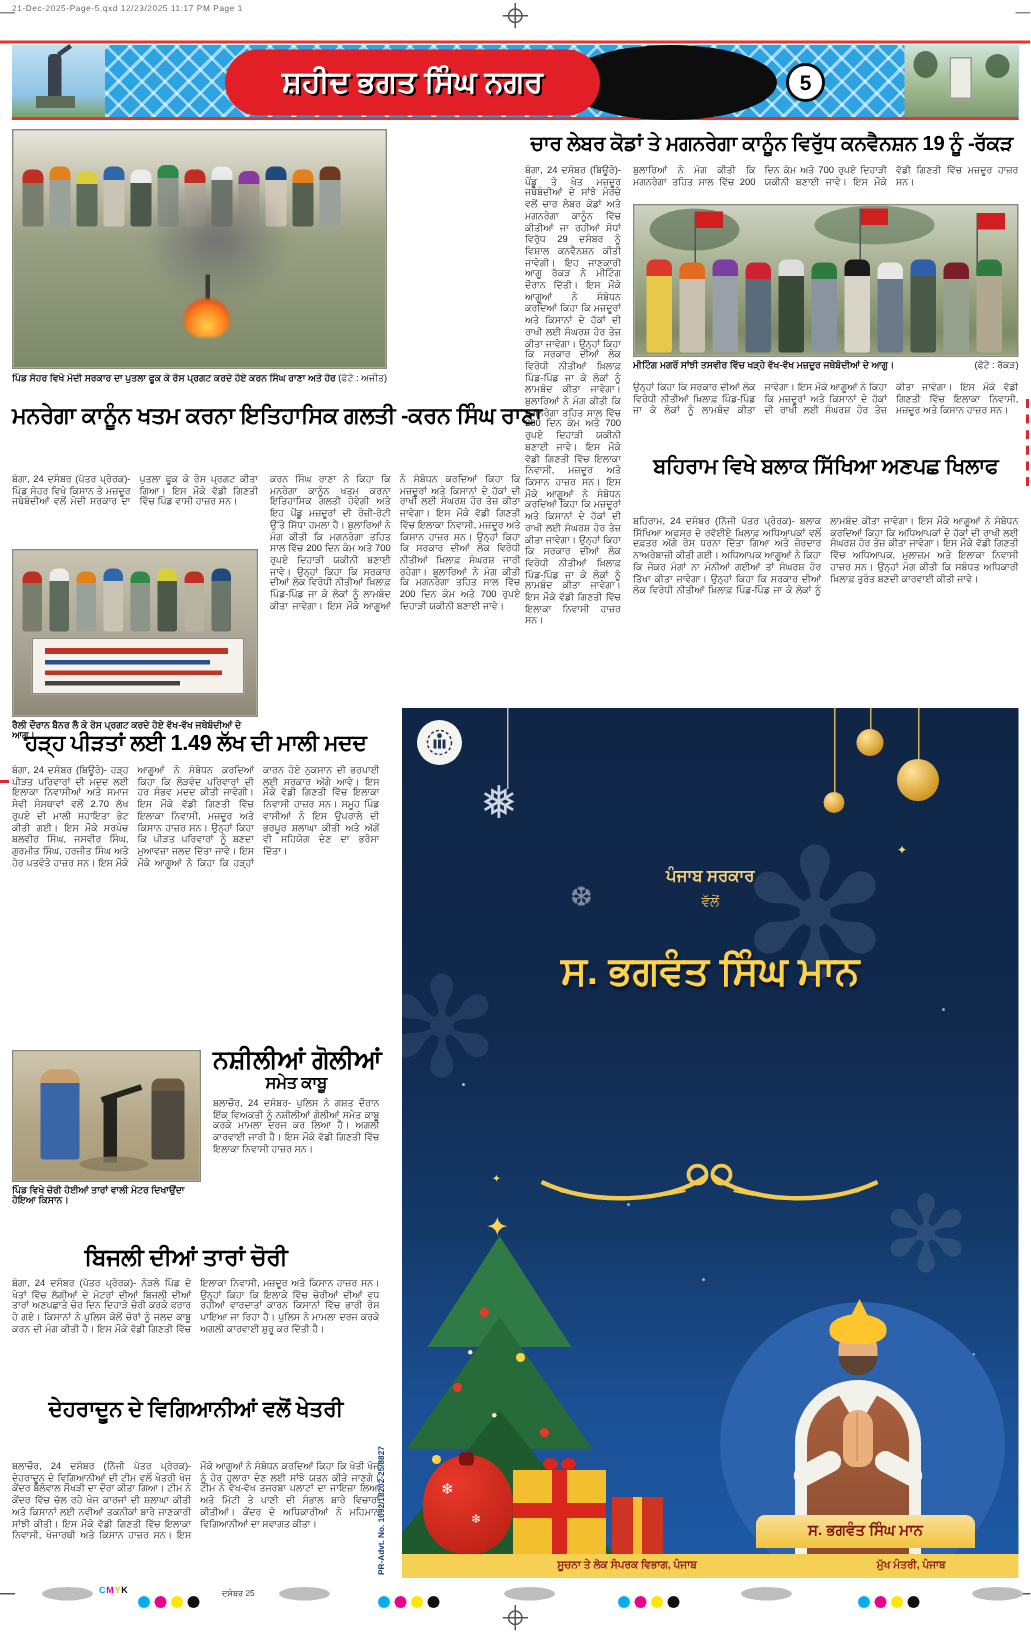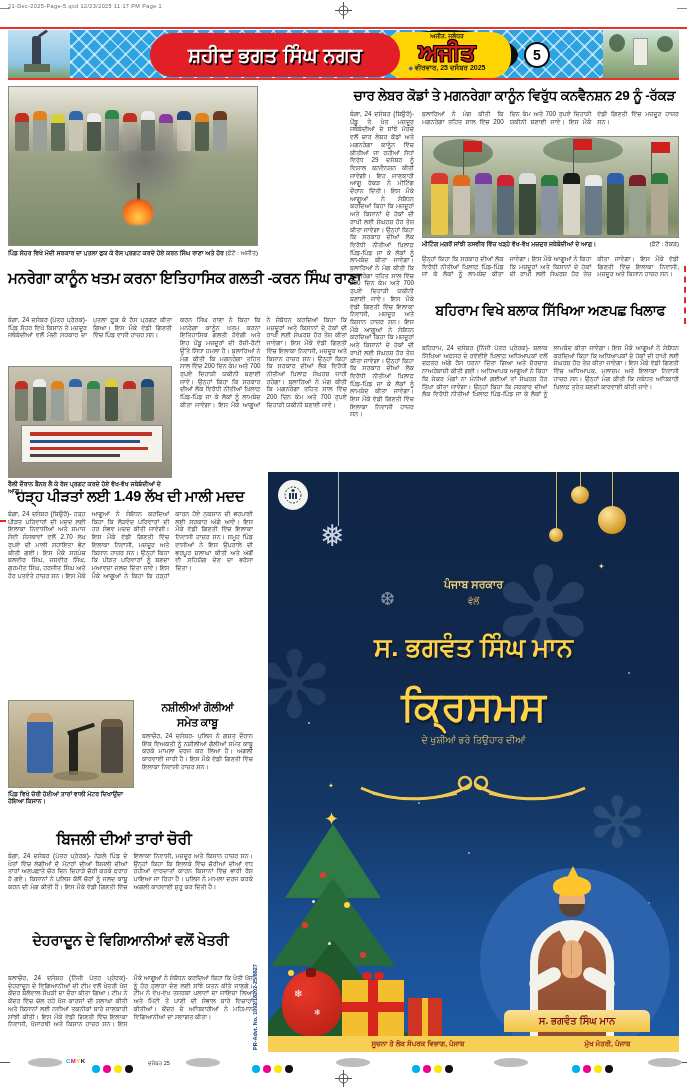--- a/index.html
+++ b/index.html
@@ -52,26 +52,20 @@
       <span class="a" style="left:24px;top:6px;width:9px;height:30px;background:#39424e;border-radius:3px 3px 0 0;"></span>
       <span class="a" style="left:30px;top:2px;width:10px;height:3px;background:#39424e;transform:rotate(-35deg);"></span>
       <span class="a" style="left:16px;top:34px;width:26px;height:8px;background:#5d6b58;"></span>
     </div>
     <div class="a" style="left:595px;top:0;width:76px;height:48px;background:linear-gradient(180deg,#cfe4da,#9fb98f 60%,#7e9a72);">
       <span class="a" style="left:30px;top:8px;width:13px;height:26px;background:#ececе4;background:#ecece4;border:1px solid #9a9a90;"></span>
       <span class="a" style="left:6px;top:4px;width:16px;height:18px;background:#3f5a3c;border-radius:50%;opacity:.8;"></span>
       <span class="a" style="left:54px;top:6px;width:16px;height:16px;background:#3f5a3c;border-radius:50%;opacity:.8;"></span>
     </div>
     <div class="a" style="left:368px;top:0;width:142px;height:50px;background:#0d0d0d;border-radius:50% / 50%;"></div>
-    <div class="a" style="left:375px;top:2px;width:128px;height:46px;background:#ffd400;border-radius:20px;">
-      <div style="text-align:center;font-size:6px;font-weight:bold;color:#111;padding-top:1px;">ਅਜੀਤ, ਜਲੰਧਰ</div>
-      <div style="text-align:center;font-size:23px;line-height:24px;font-weight:bold;color:#d6181f;
-                  text-shadow:1px 1px 0 #000,-1px 1px 0 #000,1px -1px 0 #000,-1px -1px 0 #000;">ਅਜੀਤ</div>
-      <div style="text-align:center;font-size:7px;font-weight:bold;color:#111;"><span style="color:#1f6fbf;font-size:6px;">◆ </span><span>ਵੀਰਵਾਰ, 25 ਦਸੰਬਰ 2025</span></div>
-    </div>
     <div class="a" style="left:142px;top:3px;width:250px;height:44px;background:#e21e26;border-radius:22px;
                 display:flex;align-items:center;justify-content:center;">
       <span style="font-size:20px;font-weight:bold;color:#fff;white-space:nowrap;
                    text-shadow:1.5px 1.5px 0 #000;">ਸ਼ਹੀਦ ਭਗਤ ਸਿੰਘ ਨਗਰ</span>
     </div>
     <div class="a" style="left:516px;top:12px;width:26px;height:26px;background:#fff;border:2px solid #0d0d0d;border-radius:50%;
                 box-sizing:border-box;display:flex;align-items:center;justify-content:center;">
       <span style="font-size:14px;font-weight:bold;color:#000;">5</span>
     </div>
   </div>
@@ -112,21 +106,21 @@
     <span class="a" style="left:12px;top:58px;width:140px;height:36px;background:#f4f2ea;border:1px solid #8a8a80;">
       <span class="a" style="left:8px;top:6px;width:122px;height:4px;background:#c03327;"></span>
       <span class="a" style="left:8px;top:14px;width:110px;height:3px;background:#2b4f8a;"></span>
       <span class="a" style="left:8px;top:21px;width:118px;height:3px;background:#c03327;"></span>
       <span class="a" style="left:8px;top:28px;width:90px;height:3px;background:#444;"></span>
     </span>
   </div>
   <div class="a cap" style="left:8px;top:480px;width:164px;height:15px;">ਰੈਲੀ ਦੌਰਾਨ ਬੈਨਰ ਲੈ ਕੇ ਰੋਸ ਪ੍ਰਗਟ ਕਰਦੇ ਹੋਏ ਵੱਖ-ਵੱਖ ਜਥੇਬੰਦੀਆਂ ਦੇ ਆਗੂ।</div>
   <div class="a bodytext cols2" style="left:180px;top:316px;width:167px;height:179px;">ਕਰਨ ਸਿੰਘ ਰਾਣਾ ਨੇ ਕਿਹਾ ਕਿ ਮਨਰੇਗਾ ਕਾਨੂੰਨ ਖਤਮ ਕਰਨਾ ਇਤਿਹਾਸਿਕ ਗਲਤੀ ਹੋਵੇਗੀ ਅਤੇ ਇਹ ਪੇਂਡੂ ਮਜ਼ਦੂਰਾਂ ਦੀ ਰੋਜ਼ੀ-ਰੋਟੀ ਉੱਤੇ ਸਿੱਧਾ ਹਮਲਾ ਹੈ। ਬੁਲਾਰਿਆਂ ਨੇ ਮੰਗ ਕੀਤੀ ਕਿ ਮਗਨਰੇਗਾ ਤਹਿਤ ਸਾਲ ਵਿੱਚ 200 ਦਿਨ ਕੰਮ ਅਤੇ 700 ਰੁਪਏ ਦਿਹਾੜੀ ਯਕੀਨੀ ਬਣਾਈ ਜਾਵੇ। ਉਨ੍ਹਾਂ ਕਿਹਾ ਕਿ ਸਰਕਾਰ ਦੀਆਂ ਲੋਕ ਵਿਰੋਧੀ ਨੀਤੀਆਂ ਖ਼ਿਲਾਫ਼ ਪਿੰਡ-ਪਿੰਡ ਜਾ ਕੇ ਲੋਕਾਂ ਨੂੰ ਲਾਮਬੰਦ ਕੀਤਾ ਜਾਵੇਗਾ। ਇਸ ਮੌਕੇ ਆਗੂਆਂ ਨੇ ਸੰਬੋਧਨ ਕਰਦਿਆਂ ਕਿਹਾ ਕਿ ਮਜ਼ਦੂਰਾਂ ਅਤੇ ਕਿਸਾਨਾਂ ਦੇ ਹੱਕਾਂ ਦੀ ਰਾਖੀ ਲਈ ਸੰਘਰਸ਼ ਹੋਰ ਤੇਜ਼ ਕੀਤਾ ਜਾਵੇਗਾ। ਇਸ ਮੌਕੇ ਵੱਡੀ ਗਿਣਤੀ ਵਿੱਚ ਇਲਾਕਾ ਨਿਵਾਸੀ, ਮਜ਼ਦੂਰ ਅਤੇ ਕਿਸਾਨ ਹਾਜ਼ਰ ਸਨ। ਉਨ੍ਹਾਂ ਕਿਹਾ ਕਿ ਸਰਕਾਰ ਦੀਆਂ ਲੋਕ ਵਿਰੋਧੀ ਨੀਤੀਆਂ ਖ਼ਿਲਾਫ਼ ਸੰਘਰਸ਼ ਜਾਰੀ ਰਹੇਗਾ। ਬੁਲਾਰਿਆਂ ਨੇ ਮੰਗ ਕੀਤੀ ਕਿ ਮਗਨਰੇਗਾ ਤਹਿਤ ਸਾਲ ਵਿੱਚ 200 ਦਿਨ ਕੰਮ ਅਤੇ 700 ਰੁਪਏ ਦਿਹਾੜੀ ਯਕੀਨੀ ਬਣਾਈ ਜਾਵੇ।</div>
 
-  <div class="a hl" style="left:350px;top:86px;width:329px;height:20px;font-size:13.5px;line-height:20px;white-space:nowrap;">ਚਾਰ ਲੇਬਰ ਕੋਡਾਂ ਤੇ ਮਗਨਰੇਗਾ ਕਾਨੂੰਨ ਵਿਰੁੱਧ ਕਨਵੈਨਸ਼ਨ 29 ਨੂੰ -ਰੱਕੜ</div>
+  <div class="a hl" style="left:350px;top:86px;width:329px;height:20px;font-size:13.5px;line-height:20px;white-space:nowrap;">ਚਾਰ ਲੇਬਰ ਕੋਡਾਂ ਤੇ ਮਗਨਰੇਗਾ ਕਾਨੂੰਨ ਵਿਰੁੱਧ ਕਨਵੈਨਸ਼ਨ 19 ਨੂੰ -ਰੱਕੜ</div>
   <div class="a bodytext" style="left:350px;top:110px;width:64px;height:360px;">ਬੰਗਾ, 24 ਦਸੰਬਰ (ਬਿਊਰੋ)- ਪੇਂਡੂ ਤੇ ਖੇਤ ਮਜ਼ਦੂਰ ਜਥੇਬੰਦੀਆਂ ਦੇ ਸਾਂਝੇ ਮੋਰਚੇ ਵਲੋਂ ਚਾਰ ਲੇਬਰ ਕੋਡਾਂ ਅਤੇ ਮਗਨਰੇਗਾ ਕਾਨੂੰਨ ਵਿੱਚ ਕੀਤੀਆਂ ਜਾ ਰਹੀਆਂ ਸੋਧਾਂ ਵਿਰੁੱਧ 29 ਦਸੰਬਰ ਨੂੰ ਵਿਸ਼ਾਲ ਕਨਵੈਨਸ਼ਨ ਕੀਤੀ ਜਾਵੇਗੀ। ਇਹ ਜਾਣਕਾਰੀ ਆਗੂ ਰੱਕੜ ਨੇ ਮੀਟਿੰਗ ਦੌਰਾਨ ਦਿੱਤੀ। ਇਸ ਮੌਕੇ ਆਗੂਆਂ ਨੇ ਸੰਬੋਧਨ ਕਰਦਿਆਂ ਕਿਹਾ ਕਿ ਮਜ਼ਦੂਰਾਂ ਅਤੇ ਕਿਸਾਨਾਂ ਦੇ ਹੱਕਾਂ ਦੀ ਰਾਖੀ ਲਈ ਸੰਘਰਸ਼ ਹੋਰ ਤੇਜ਼ ਕੀਤਾ ਜਾਵੇਗਾ। ਉਨ੍ਹਾਂ ਕਿਹਾ ਕਿ ਸਰਕਾਰ ਦੀਆਂ ਲੋਕ ਵਿਰੋਧੀ ਨੀਤੀਆਂ ਖ਼ਿਲਾਫ਼ ਪਿੰਡ-ਪਿੰਡ ਜਾ ਕੇ ਲੋਕਾਂ ਨੂੰ ਲਾਮਬੰਦ ਕੀਤਾ ਜਾਵੇਗਾ। ਬੁਲਾਰਿਆਂ ਨੇ ਮੰਗ ਕੀਤੀ ਕਿ ਮਗਨਰੇਗਾ ਤਹਿਤ ਸਾਲ ਵਿੱਚ 200 ਦਿਨ ਕੰਮ ਅਤੇ 700 ਰੁਪਏ ਦਿਹਾੜੀ ਯਕੀਨੀ ਬਣਾਈ ਜਾਵੇ। ਇਸ ਮੌਕੇ ਵੱਡੀ ਗਿਣਤੀ ਵਿੱਚ ਇਲਾਕਾ ਨਿਵਾਸੀ, ਮਜ਼ਦੂਰ ਅਤੇ ਕਿਸਾਨ ਹਾਜ਼ਰ ਸਨ। ਇਸ ਮੌਕੇ ਆਗੂਆਂ ਨੇ ਸੰਬੋਧਨ ਕਰਦਿਆਂ ਕਿਹਾ ਕਿ ਮਜ਼ਦੂਰਾਂ ਅਤੇ ਕਿਸਾਨਾਂ ਦੇ ਹੱਕਾਂ ਦੀ ਰਾਖੀ ਲਈ ਸੰਘਰਸ਼ ਹੋਰ ਤੇਜ਼ ਕੀਤਾ ਜਾਵੇਗਾ। ਉਨ੍ਹਾਂ ਕਿਹਾ ਕਿ ਸਰਕਾਰ ਦੀਆਂ ਲੋਕ ਵਿਰੋਧੀ ਨੀਤੀਆਂ ਖ਼ਿਲਾਫ਼ ਪਿੰਡ-ਪਿੰਡ ਜਾ ਕੇ ਲੋਕਾਂ ਨੂੰ ਲਾਮਬੰਦ ਕੀਤਾ ਜਾਵੇਗਾ। ਇਸ ਮੌਕੇ ਵੱਡੀ ਗਿਣਤੀ ਵਿੱਚ ਇਲਾਕਾ ਨਿਵਾਸੀ ਹਾਜ਼ਰ ਸਨ।</div>
   <div class="a bodytext cols3" style="left:422px;top:110px;width:257px;height:24px;">ਬੁਲਾਰਿਆਂ ਨੇ ਮੰਗ ਕੀਤੀ ਕਿ ਮਗਨਰੇਗਾ ਤਹਿਤ ਸਾਲ ਵਿੱਚ 200 ਦਿਨ ਕੰਮ ਅਤੇ 700 ਰੁਪਏ ਦਿਹਾੜੀ ਯਕੀਨੀ ਬਣਾਈ ਜਾਵੇ। ਇਸ ਮੌਕੇ ਵੱਡੀ ਗਿਣਤੀ ਵਿੱਚ ਮਜ਼ਦੂਰ ਹਾਜ਼ਰ ਸਨ।</div>
   <div class="photo" style="left:422px;top:136px;width:257px;height:102px;background:linear-gradient(180deg,#cdd3c0,#9aa483 55%,#7d8a68 85%,#98a07e);">
     <span class="a" style="left:10px;top:2px;width:60px;height:28px;background:#3f5a3c;border-radius:50%;opacity:.55;"></span>
     <span class="a" style="left:120px;top:0;width:80px;height:26px;background:#46603f;border-radius:50%;opacity:.5;"></span>
     <span class="a" style="left:40px;top:4px;width:1px;height:42px;background:#555;"></span>
     <span class="a" style="left:41px;top:4px;width:18px;height:11px;background:#cf1f1f;"></span>
     <span class="a" style="left:150px;top:2px;width:1px;height:44px;background:#555;"></span>
     <span class="a" style="left:151px;top:2px;width:18px;height:11px;background:#cf1f1f;"></span>
     <span class="a" style="left:228px;top:5px;width:1px;height:41px;background:#555;"></span>
@@ -157,21 +151,21 @@
 
   <div class="photo" style="left:8px;top:700px;width:126px;height:88px;background:linear-gradient(180deg,#cfc6ae,#b3a686 55%,#a89a78);">
     <span class="p" style="left:18px;top:12px;width:26px;height:60px;background:linear-gradient(#caa06f 0 9px,#3a66a8 9px);border-radius:8px 8px 2px 2px;"></span>
     <span class="a" style="left:60px;top:30px;width:9px;height:44px;background:#24241f;"></span>
     <span class="a" style="left:58px;top:26px;width:28px;height:4px;background:#24241f;transform:rotate(-18deg);"></span>
     <span class="p" style="left:92px;top:18px;width:22px;height:54px;background:linear-gradient(#6b5a43 0 8px,#4e4a40 8px);"></span>
     <span class="a" style="left:44px;top:70px;width:46px;height:10px;background:#8a7d5e;border-radius:50%;opacity:.8;"></span>
   </div>
   <div class="a cap" style="left:8px;top:790px;width:126px;height:14px;">ਪਿੰਡ ਵਿਖੇ ਚੋਰੀ ਹੋਈਆਂ ਤਾਰਾਂ ਵਾਲੀ ਮੋਟਰ ਦਿਖਾਉਂਦਾ ਹੋਇਆ ਕਿਸਾਨ।</div>
 
-  <div class="a hl" style="left:142px;top:700px;width:111px;height:14px;font-size:11px;line-height:14px;white-space:nowrap;">ਨਸ਼ੀਲੀਆਂ ਗੋਲੀਆਂ</div>
+  <div class="a hl" style="left:142px;top:700px;width:111px;height:14px;font-size:17px;line-height:14px;white-space:nowrap;">ਨਸ਼ੀਲੀਆਂ ਗੋਲੀਆਂ</div>
   <div class="a hl" style="left:142px;top:715px;width:111px;height:14px;font-size:11px;line-height:14px;white-space:nowrap;">ਸਮੇਤ ਕਾਬੂ</div>
   <div class="a bodytext" style="left:142px;top:732px;width:111px;height:72px;">ਬਲਾਚੌਰ, 24 ਦਸੰਬਰ- ਪੁਲਿਸ ਨੇ ਗਸ਼ਤ ਦੌਰਾਨ ਇੱਕ ਵਿਅਕਤੀ ਨੂੰ ਨਸ਼ੀਲੀਆਂ ਗੋਲੀਆਂ ਸਮੇਤ ਕਾਬੂ ਕਰਕੇ ਮਾਮਲਾ ਦਰਜ ਕਰ ਲਿਆ ਹੈ। ਅਗਲੀ ਕਾਰਵਾਈ ਜਾਰੀ ਹੈ। ਇਸ ਮੌਕੇ ਵੱਡੀ ਗਿਣਤੀ ਵਿੱਚ ਇਲਾਕਾ ਨਿਵਾਸੀ ਹਾਜ਼ਰ ਸਨ।</div>
 
   <div class="a hl" style="left:8px;top:829px;width:232px;height:20px;font-size:15.5px;line-height:20px;white-space:nowrap;">ਬਿਜਲੀ ਦੀਆਂ ਤਾਰਾਂ ਚੋਰੀ</div>
   <div class="a bodytext cols2" style="left:8px;top:852px;width:245px;height:76px;">ਬੰਗਾ, 24 ਦਸੰਬਰ (ਪੱਤਰ ਪ੍ਰੇਰਕ)- ਨੇੜਲੇ ਪਿੰਡ ਦੇ ਖੇਤਾਂ ਵਿੱਚ ਲੱਗੀਆਂ ਦੋ ਮੋਟਰਾਂ ਦੀਆਂ ਬਿਜਲੀ ਦੀਆਂ ਤਾਰਾਂ ਅਣਪਛਾਤੇ ਚੋਰ ਦਿਨ ਦਿਹਾੜੇ ਚੋਰੀ ਕਰਕੇ ਫਰਾਰ ਹੋ ਗਏ। ਕਿਸਾਨਾਂ ਨੇ ਪੁਲਿਸ ਕੋਲੋਂ ਚੋਰਾਂ ਨੂੰ ਜਲਦ ਕਾਬੂ ਕਰਨ ਦੀ ਮੰਗ ਕੀਤੀ ਹੈ। ਇਸ ਮੌਕੇ ਵੱਡੀ ਗਿਣਤੀ ਵਿੱਚ ਇਲਾਕਾ ਨਿਵਾਸੀ, ਮਜ਼ਦੂਰ ਅਤੇ ਕਿਸਾਨ ਹਾਜ਼ਰ ਸਨ। ਉਨ੍ਹਾਂ ਕਿਹਾ ਕਿ ਇਲਾਕੇ ਵਿੱਚ ਚੋਰੀਆਂ ਦੀਆਂ ਵਧ ਰਹੀਆਂ ਵਾਰਦਾਤਾਂ ਕਾਰਨ ਕਿਸਾਨਾਂ ਵਿੱਚ ਭਾਰੀ ਰੋਸ ਪਾਇਆ ਜਾ ਰਿਹਾ ਹੈ। ਪੁਲਿਸ ਨੇ ਮਾਮਲਾ ਦਰਜ ਕਰਕੇ ਅਗਲੀ ਕਾਰਵਾਈ ਸ਼ੁਰੂ ਕਰ ਦਿੱਤੀ ਹੈ।</div>
 
   <div class="a hl" style="left:8px;top:930px;width:245px;height:20px;font-size:14.5px;line-height:20px;white-space:nowrap;">ਦੇਹਰਾਦੂਨ ਦੇ ਵਿਗਿਆਨੀਆਂ ਵਲੋਂ ਖੇਤਰੀ</div>
   <div class="a bodytext cols2" style="left:8px;top:974px;width:245px;height:82px;">ਬਲਾਚੌਰ, 24 ਦਸੰਬਰ (ਨਿੱਜੀ ਪੱਤਰ ਪ੍ਰੇਰਕ)- ਦੇਹਰਾਦੂਨ ਦੇ ਵਿਗਿਆਨੀਆਂ ਦੀ ਟੀਮ ਵਲੋਂ ਖੇਤਰੀ ਖੋਜ ਕੇਂਦਰ ਬੱਲੋਵਾਲ ਸੌਖੜੀ ਦਾ ਦੌਰਾ ਕੀਤਾ ਗਿਆ। ਟੀਮ ਨੇ ਕੇਂਦਰ ਵਿੱਚ ਚੱਲ ਰਹੇ ਖੋਜ ਕਾਰਜਾਂ ਦੀ ਸ਼ਲਾਘਾ ਕੀਤੀ ਅਤੇ ਕਿਸਾਨਾਂ ਲਈ ਨਵੀਆਂ ਤਕਨੀਕਾਂ ਬਾਰੇ ਜਾਣਕਾਰੀ ਸਾਂਝੀ ਕੀਤੀ। ਇਸ ਮੌਕੇ ਵੱਡੀ ਗਿਣਤੀ ਵਿੱਚ ਇਲਾਕਾ ਨਿਵਾਸੀ, ਖੋਜਾਰਥੀ ਅਤੇ ਕਿਸਾਨ ਹਾਜ਼ਰ ਸਨ। ਇਸ ਮੌਕੇ ਆਗੂਆਂ ਨੇ ਸੰਬੋਧਨ ਕਰਦਿਆਂ ਕਿਹਾ ਕਿ ਖੇਤੀ ਖੋਜ ਨੂੰ ਹੋਰ ਹੁਲਾਰਾ ਦੇਣ ਲਈ ਸਾਂਝੇ ਯਤਨ ਕੀਤੇ ਜਾਣਗੇ। ਟੀਮ ਨੇ ਵੱਖ-ਵੱਖ ਤਜਰਬਾ ਪਲਾਟਾਂ ਦਾ ਜਾਇਜ਼ਾ ਲਿਆ ਅਤੇ ਮਿੱਟੀ ਤੇ ਪਾਣੀ ਦੀ ਸੰਭਾਲ ਬਾਰੇ ਵਿਚਾਰਾਂ ਕੀਤੀਆਂ। ਕੇਂਦਰ ਦੇ ਅਧਿਕਾਰੀਆਂ ਨੇ ਮਹਿਮਾਨ ਵਿਗਿਆਨੀਆਂ ਦਾ ਸਵਾਗਤ ਕੀਤਾ।</div>
 
   <div class="a" style="left:252px;top:946px;height:104px;writing-mode:vertical-rl;transform:rotate(180deg);
@@ -207,22 +201,20 @@
           <rect x="5" y="7" width="2" height="6" fill="#26354f"></rect>
           <rect x="8" y="7" width="2" height="6" fill="#26354f"></rect>
           <rect x="11" y="7" width="2" height="6" fill="#26354f"></rect>
           <circle cx="9" cy="4.5" r="1.6" fill="#26354f"></circle>
         </svg>
     </span>
 
     <div class="adtxt goldtxt" style="top:106px;font-size:11px;font-weight:bold;color:#f2d27c;">ਪੰਜਾਬ ਸਰਕਾਰ</div>
     <div class="adtxt goldtxt" style="top:124px;font-size:9px;">ਵੱਲੋਂ</div>
     <div class="adtxt" style="top:160px;font-size:26px;font-weight:bold;color:#ffd24a;text-shadow:1px 2px 2px rgba(0,0,0,.5);">ਸ. ਭਗਵੰਤ ਸਿੰਘ ਮਾਨ</div>
-    <div class="adtxt" style="top:210px;font-size:40px;font-weight:bold;color:#ffd24a;font-family:'DejaVu Serif','Liberation Serif',serif;text-shadow:1px 2px 2px rgba(0,0,0,.5);">ਕ੍ਰਿਸਮਸ</div>
-    <div class="adtxt goldtxt" style="top:262px;font-size:9.5px;">ਦੇ ਖੁਸ਼ੀਆਂ ਭਰੇ ਤਿਉਹਾਰ ਦੀਆਂ</div>
     <div class="a" style="left:85px;top:298px;">
       <svg width="240" height="34" viewBox="0 0 240 34">
         <path d="M118 14 C 92 32, 42 34, 8 18" fill="none" stroke="#f3c94f" stroke-width="3"></path>
         <path d="M122 14 C 148 32, 198 34, 232 18" fill="none" stroke="#f3c94f" stroke-width="3"></path>
         <path d="M104 24 C 70 32, 40 28, 20 24" fill="none" stroke="#f3c94f" stroke-width="1.5"></path>
         <path d="M136 24 C 170 32, 200 28, 220 24" fill="none" stroke="#f3c94f" stroke-width="1.5"></path>
         <circle cx="112" cy="13" r="6" fill="none" stroke="#f3c94f" stroke-width="2.5"></circle>
         <circle cx="128" cy="13" r="6" fill="none" stroke="#f3c94f" stroke-width="2.5"></circle>
       </svg>
     </div>

